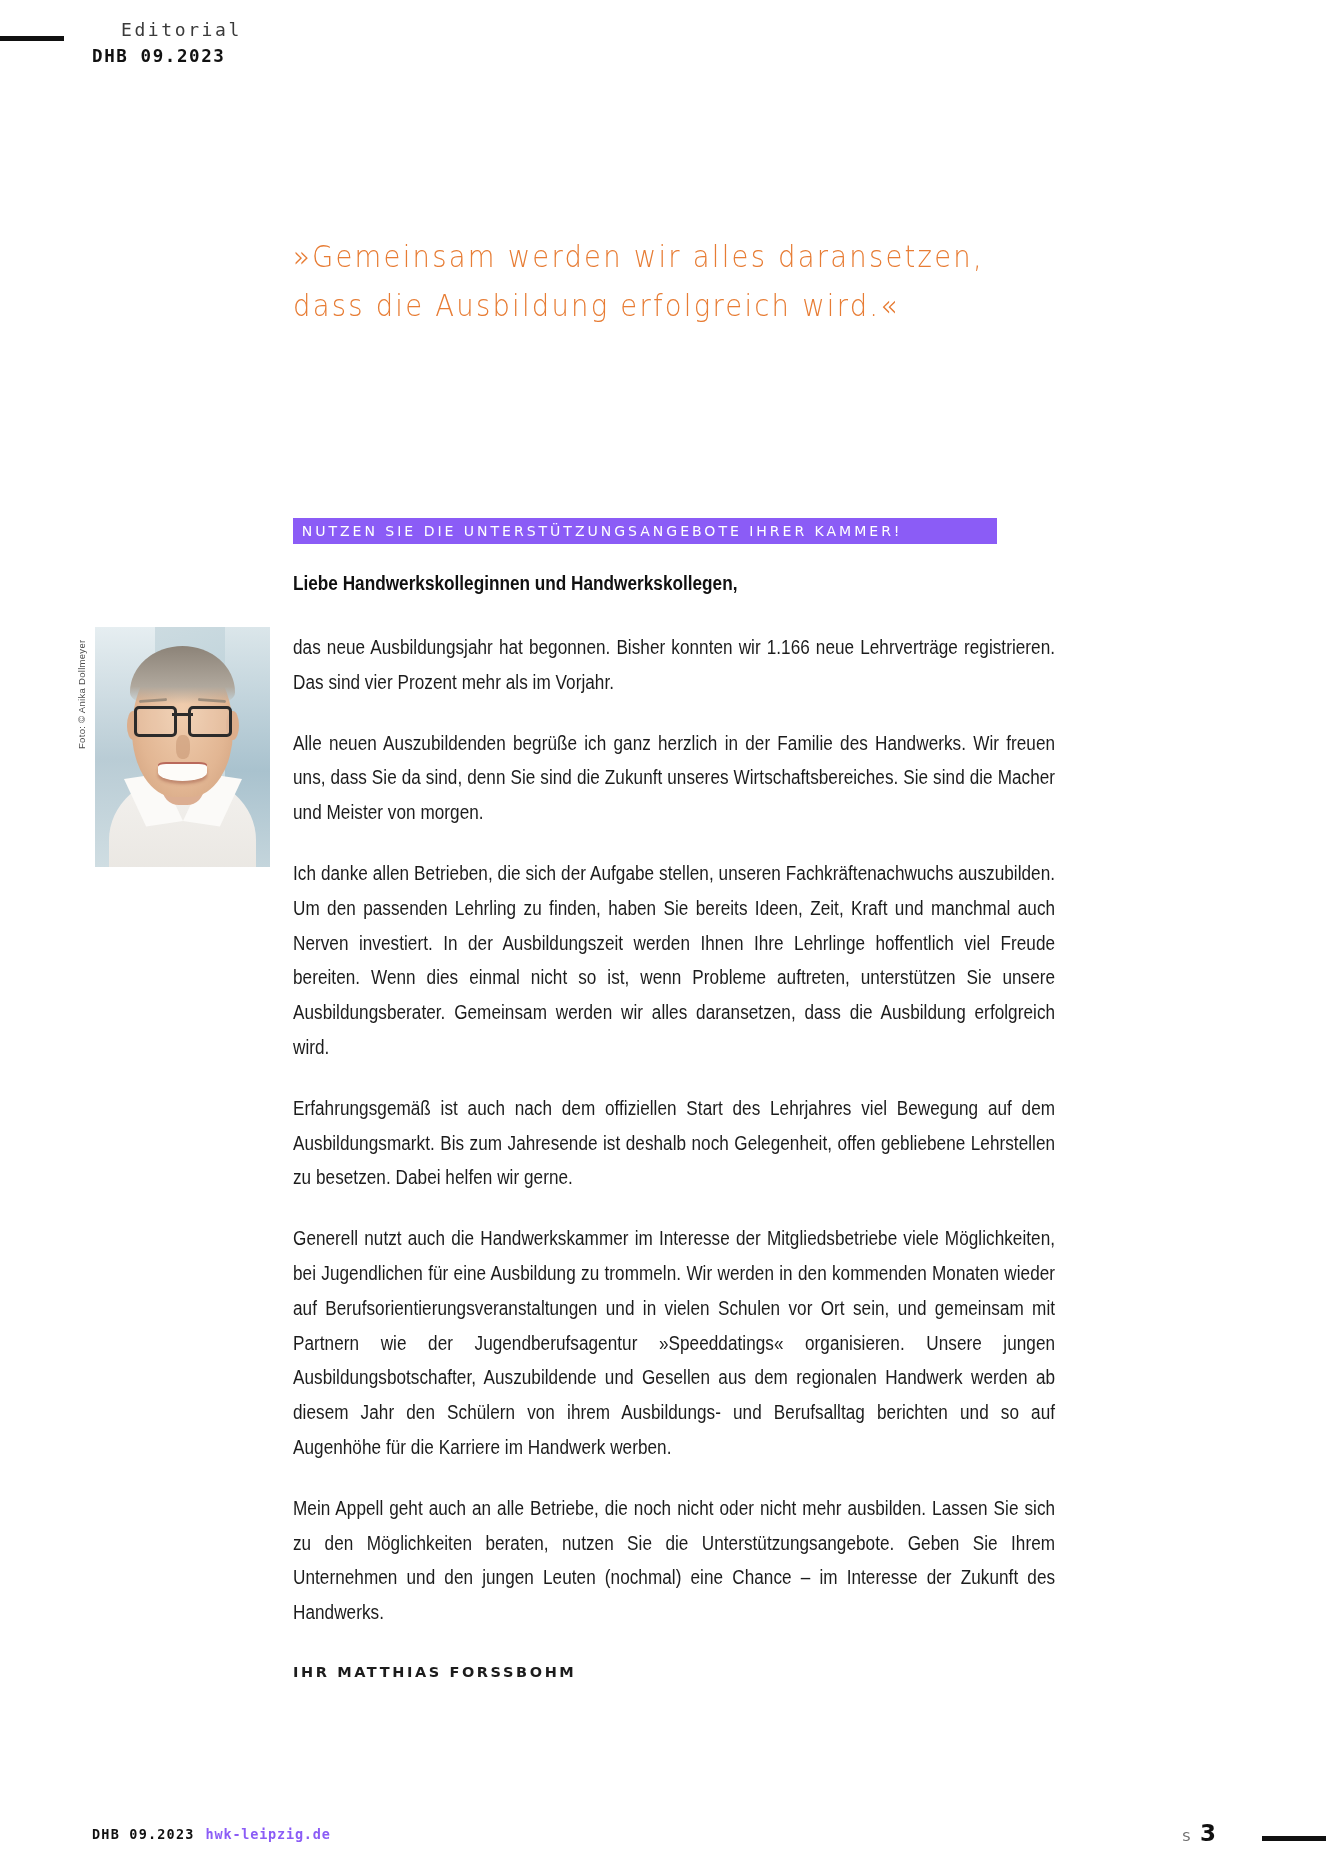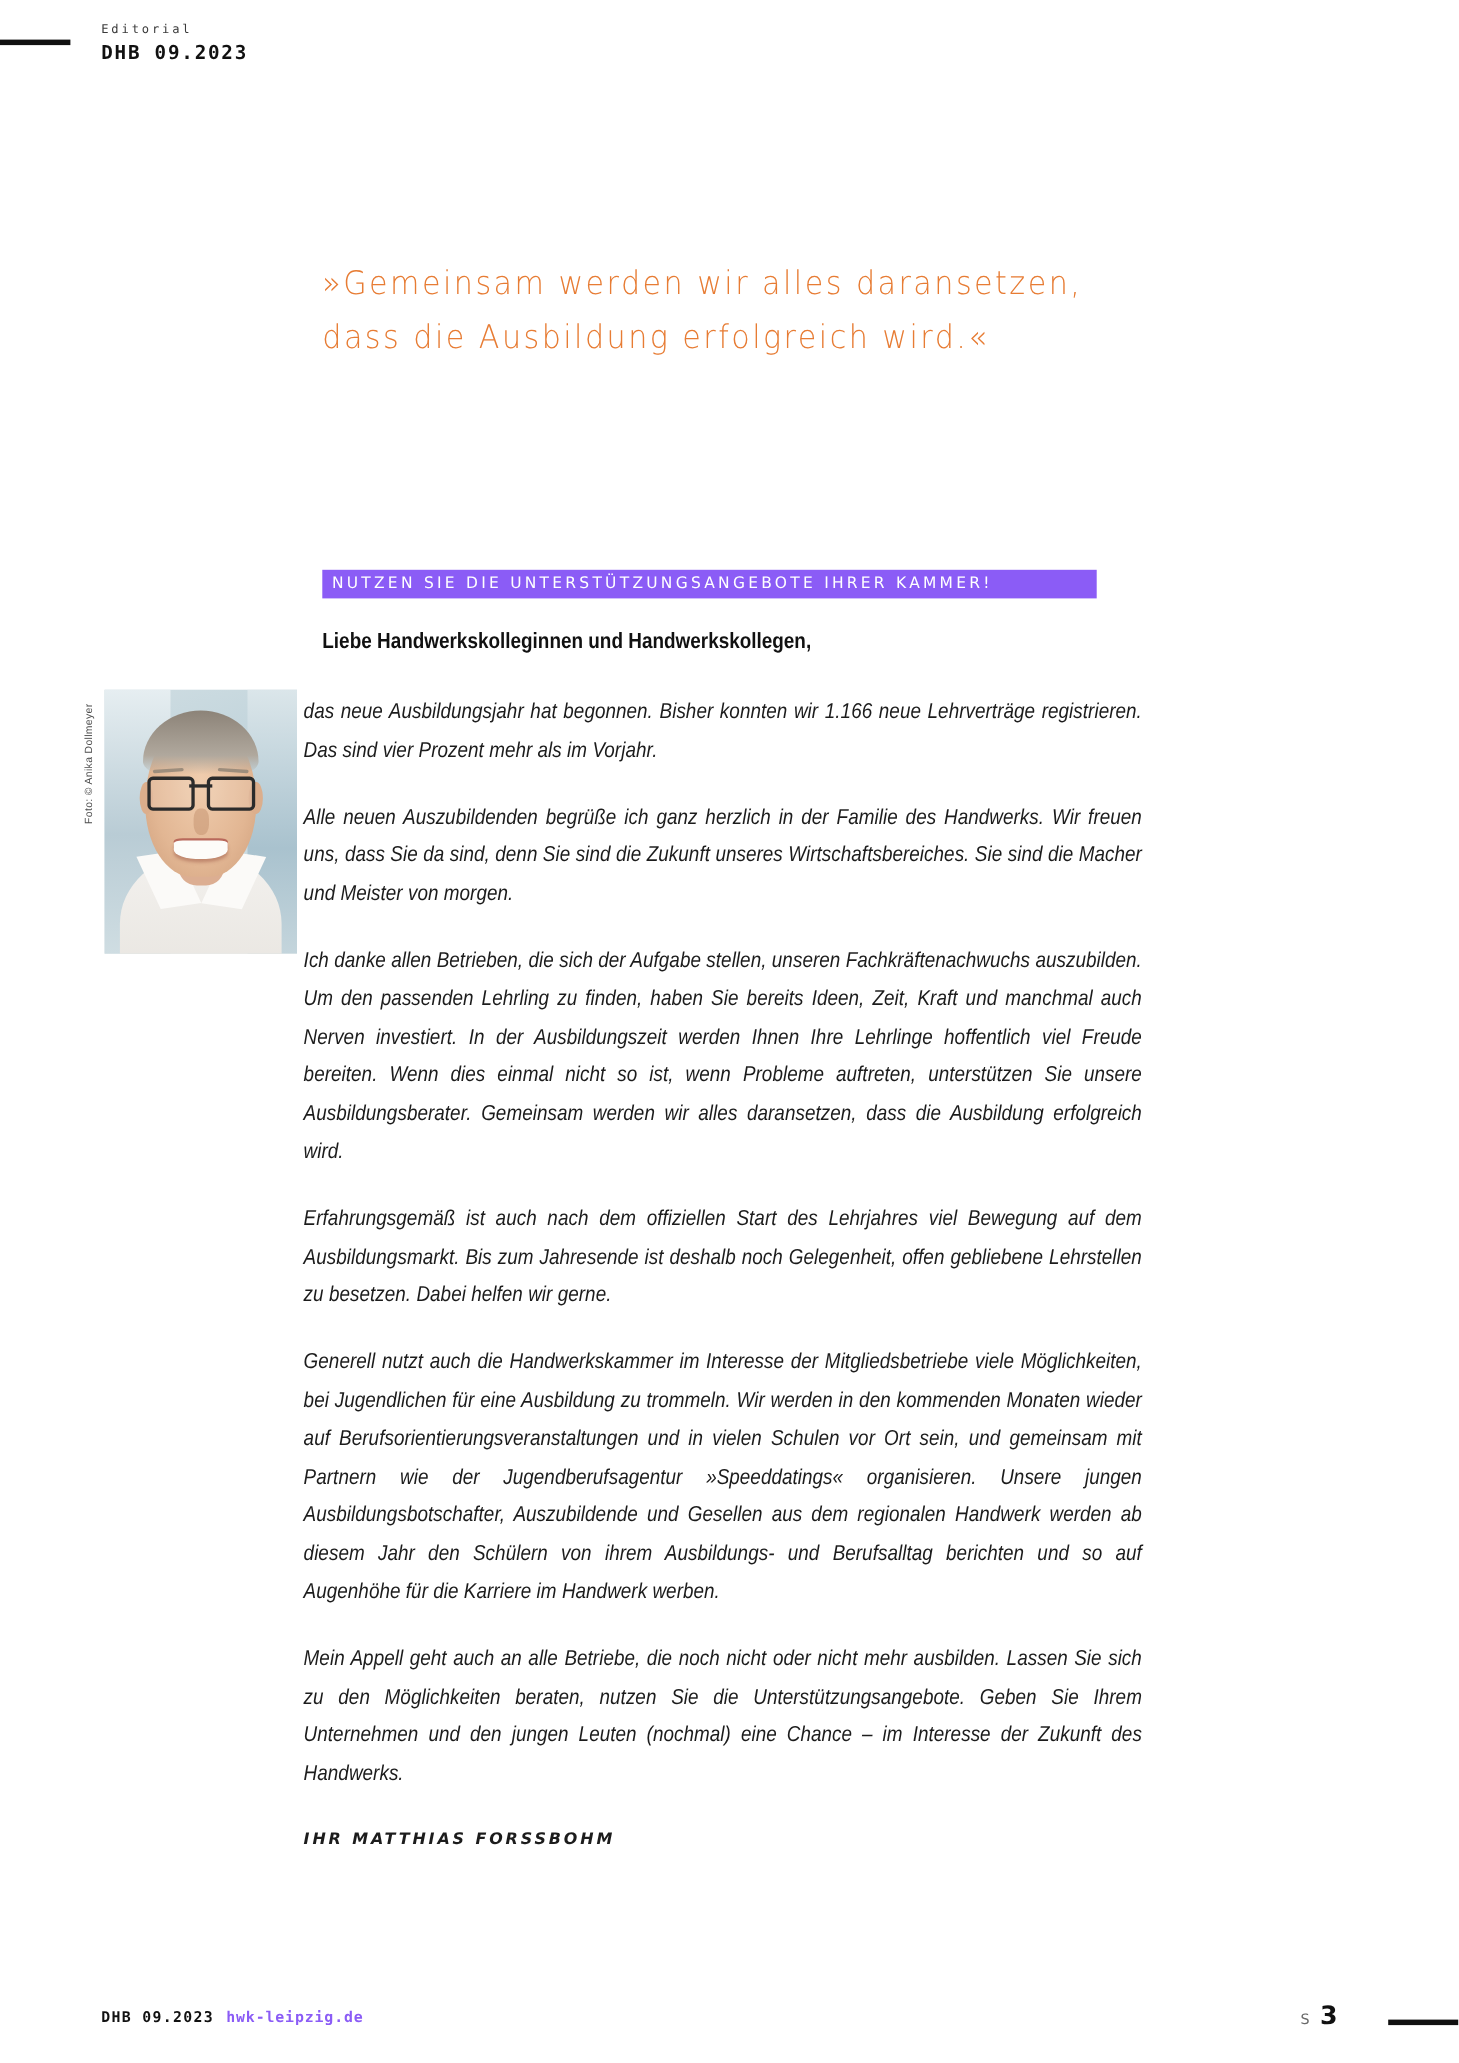--- a/index.html
+++ b/index.html
@@ -31,26 +31,27 @@
     background: #111111;
   }
   .header-block {
     position: absolute;
     left: 92px;
     top: 21px;
     line-height: 1.0;
   }
   .header-kicker {
     font-family: "DejaVu Sans Mono", "Liberation Mono", monospace;
-    font-size: 11px;
+    font-size: 18px;
     letter-spacing: 2.6px;
     color: #3a3a3a;
     font-weight: 400;
     display: block;
     margin-bottom: 9px;
+    margin-left: 29px;
   }
   .header-issue {
     font-family: "DejaVu Sans Mono", "Liberation Mono", monospace;
     font-size: 17.5px;
     letter-spacing: 1.6px;
     color: #111111;
     font-weight: 700;
     display: block;
   }
 
@@ -252,24 +253,23 @@
     font-family: "Liberation Sans Narrow", "Liberation Sans", sans-serif;
     font-size: 9.5px;
     color: #4c4c4c;
     letter-spacing: 0.3px;
     white-space: nowrap;
   }
 
   
   .body-col {
     position: absolute;
-    left: 276px;
+    left: 293px;
     top: 630px;
     width: 762px;
-    font-style: italic;
   }
   .body-col p {
     margin: 0 0 26px 0;
     font-family: "Liberation Sans Narrow", "Liberation Sans", sans-serif;
     font-size: 19.6px;
     line-height: 34.8px;
     color: #1c1c1c;
     text-align: justify;
     letter-spacing: 0.05px;
     transform: scaleX(0.875);

